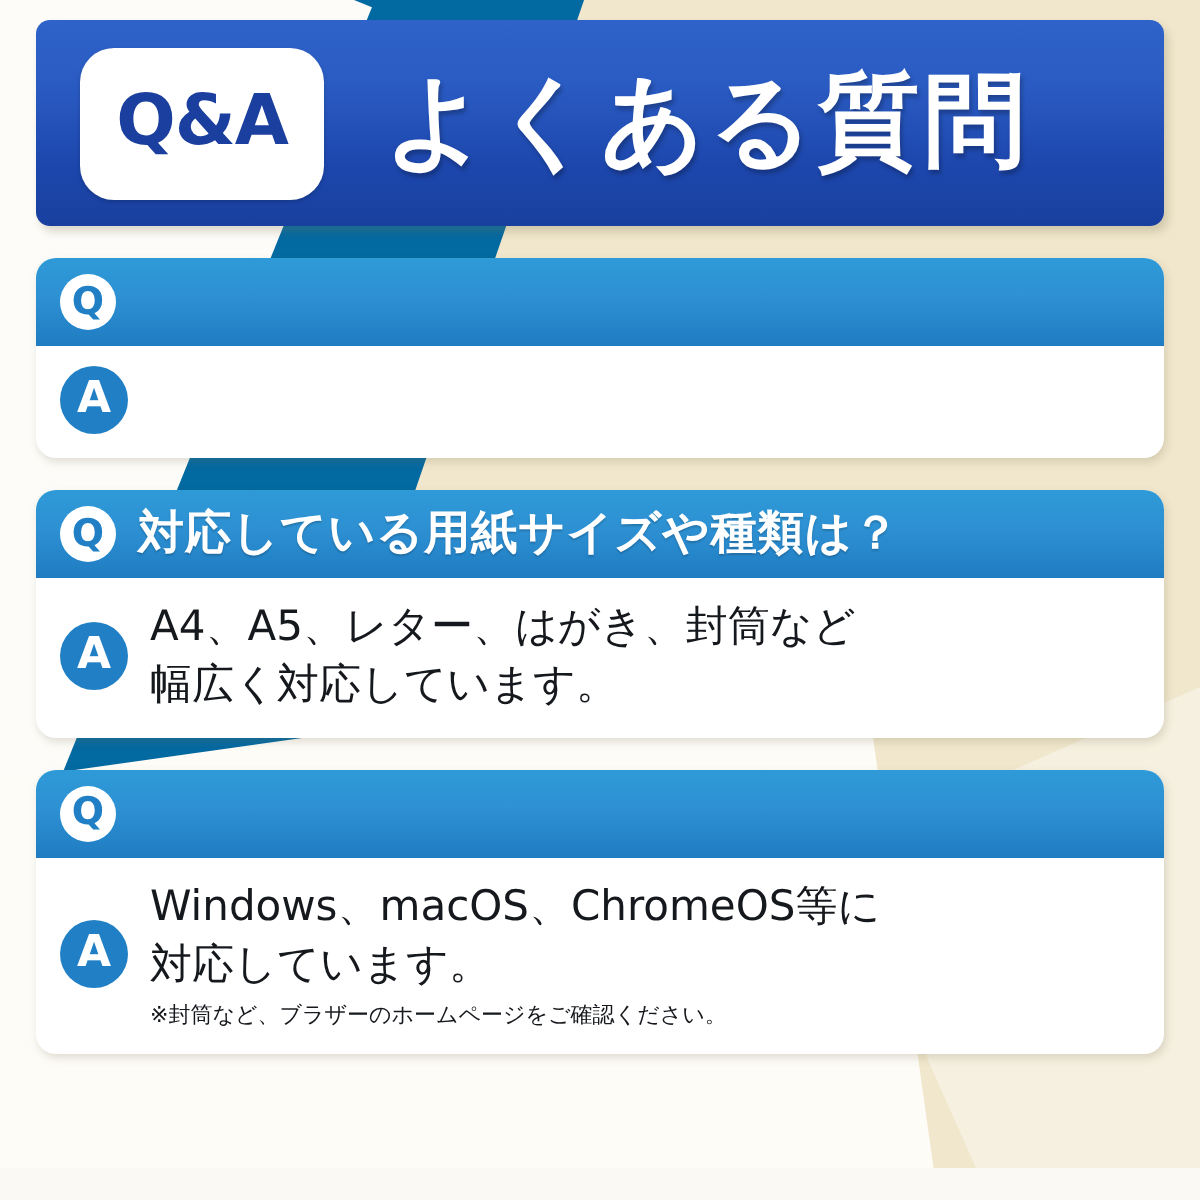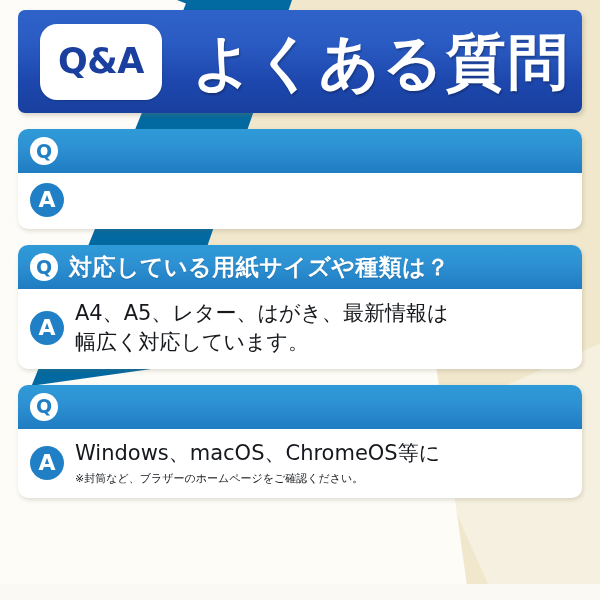--- a/index.html
+++ b/index.html
@@ -97,21 +97,21 @@
   .qa-badge-text {
     font-size: 35px;
     font-weight: bold;
     color: #1b3f9e;
     letter-spacing: -0.5px;
     line-height: 1;
   }
   .banner-title {
     margin-left: 30px;
     color: #ffffff;
-    font-size: 60px;
+    font-size: 51px;
     font-weight: bold;
     letter-spacing: 2px;
     line-height: 1;
     text-shadow: 1px 2px 2px rgba(0,0,0,0.25);
     white-space: nowrap;
   }
 
   
   .faq-list {
     position: absolute;
@@ -227,33 +227,34 @@
     </div>
 
     <div class="faq-card">
       <div class="q-bar">
         <span class="q-badge">Q</span>
         <span class="q-text">対応している用紙サイズや種類は？</span>
       </div>
       <div class="a-row">
         <span class="a-badge">A</span>
         <div class="a-body">
-          <div class="a-line">A4、A5、レター、はがき、最新情報は</div>
+          <div class="a-line">A4、A5、レター、はがき、封筒など</div>
           <div class="a-line">幅広く対応しています。</div>
         </div>
       </div>
     </div>
 
     <div class="faq-card">
       <div class="q-bar">
         <span class="q-badge">Q</span>
       </div>
       <div class="a-row">
         <span class="a-badge">A</span>
         <div class="a-body">
           <div class="a-line">Windows、macOS、ChromeOS等に</div>
+          <div class="a-line">対応しています。</div>
           <div class="a-note">※封筒など、ブラザーのホームページをご確認ください。</div>
         </div>
       </div>
     </div>
 
   </div>
 </div>
 
 </body></html>

